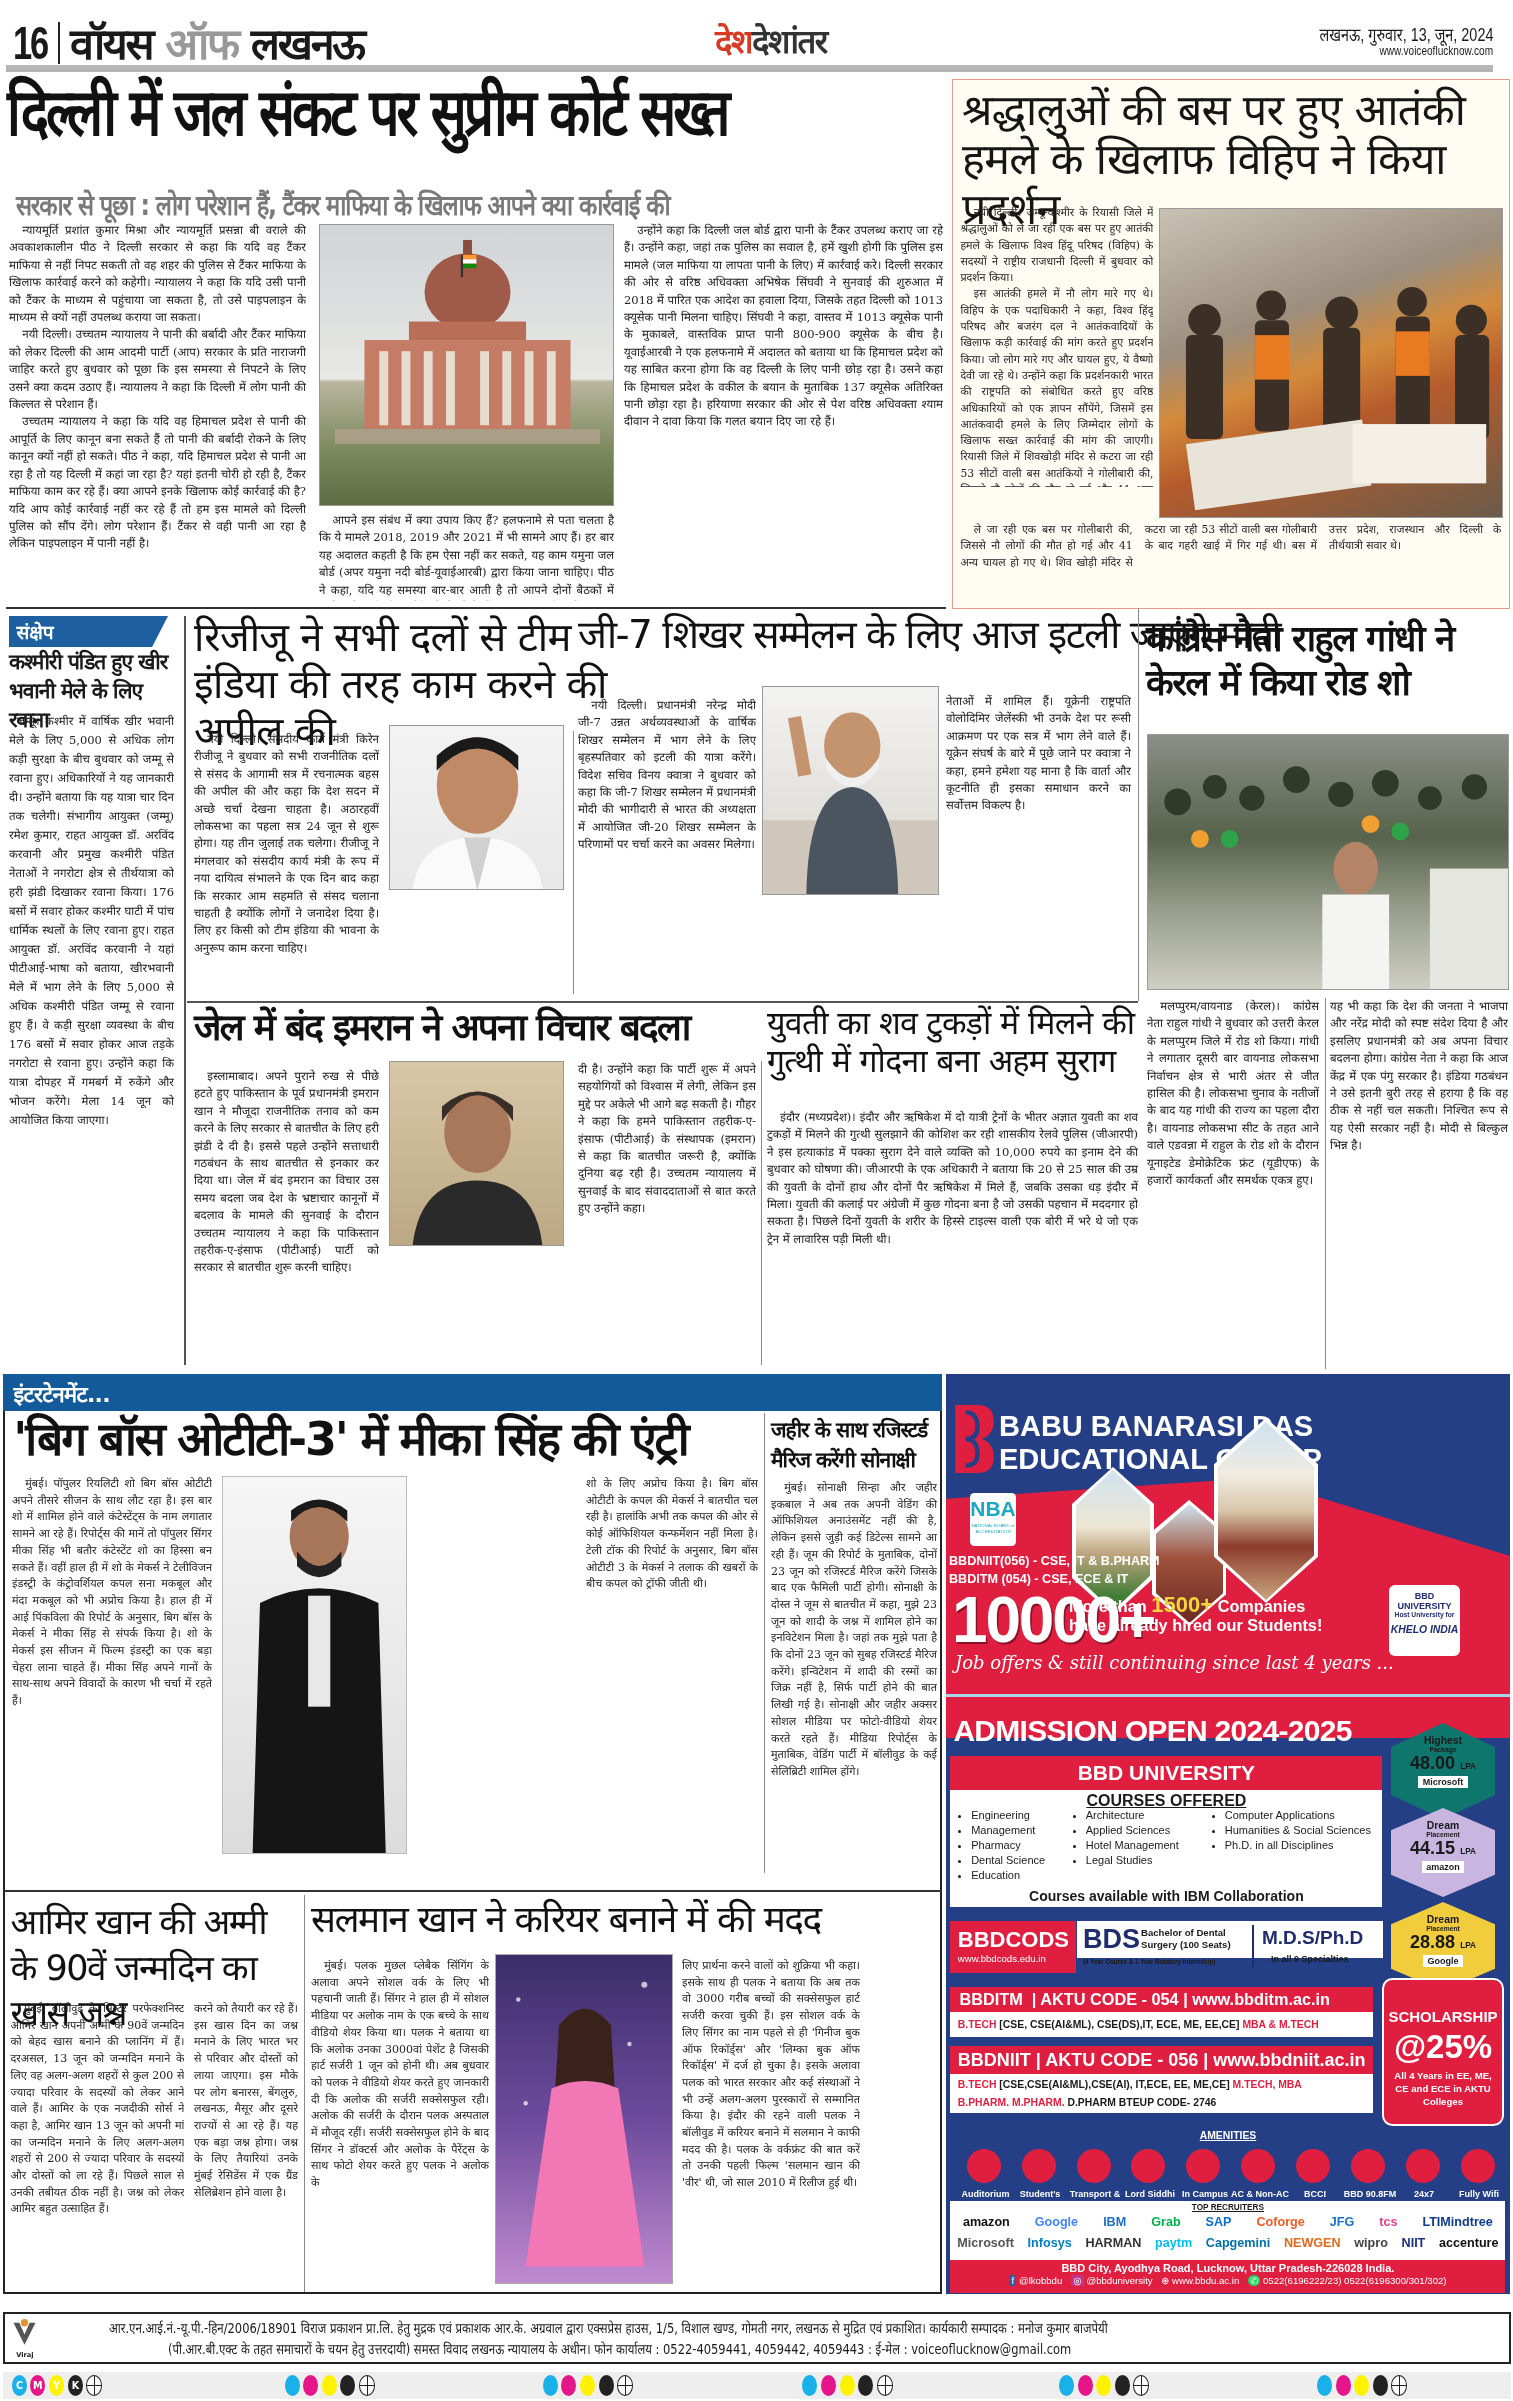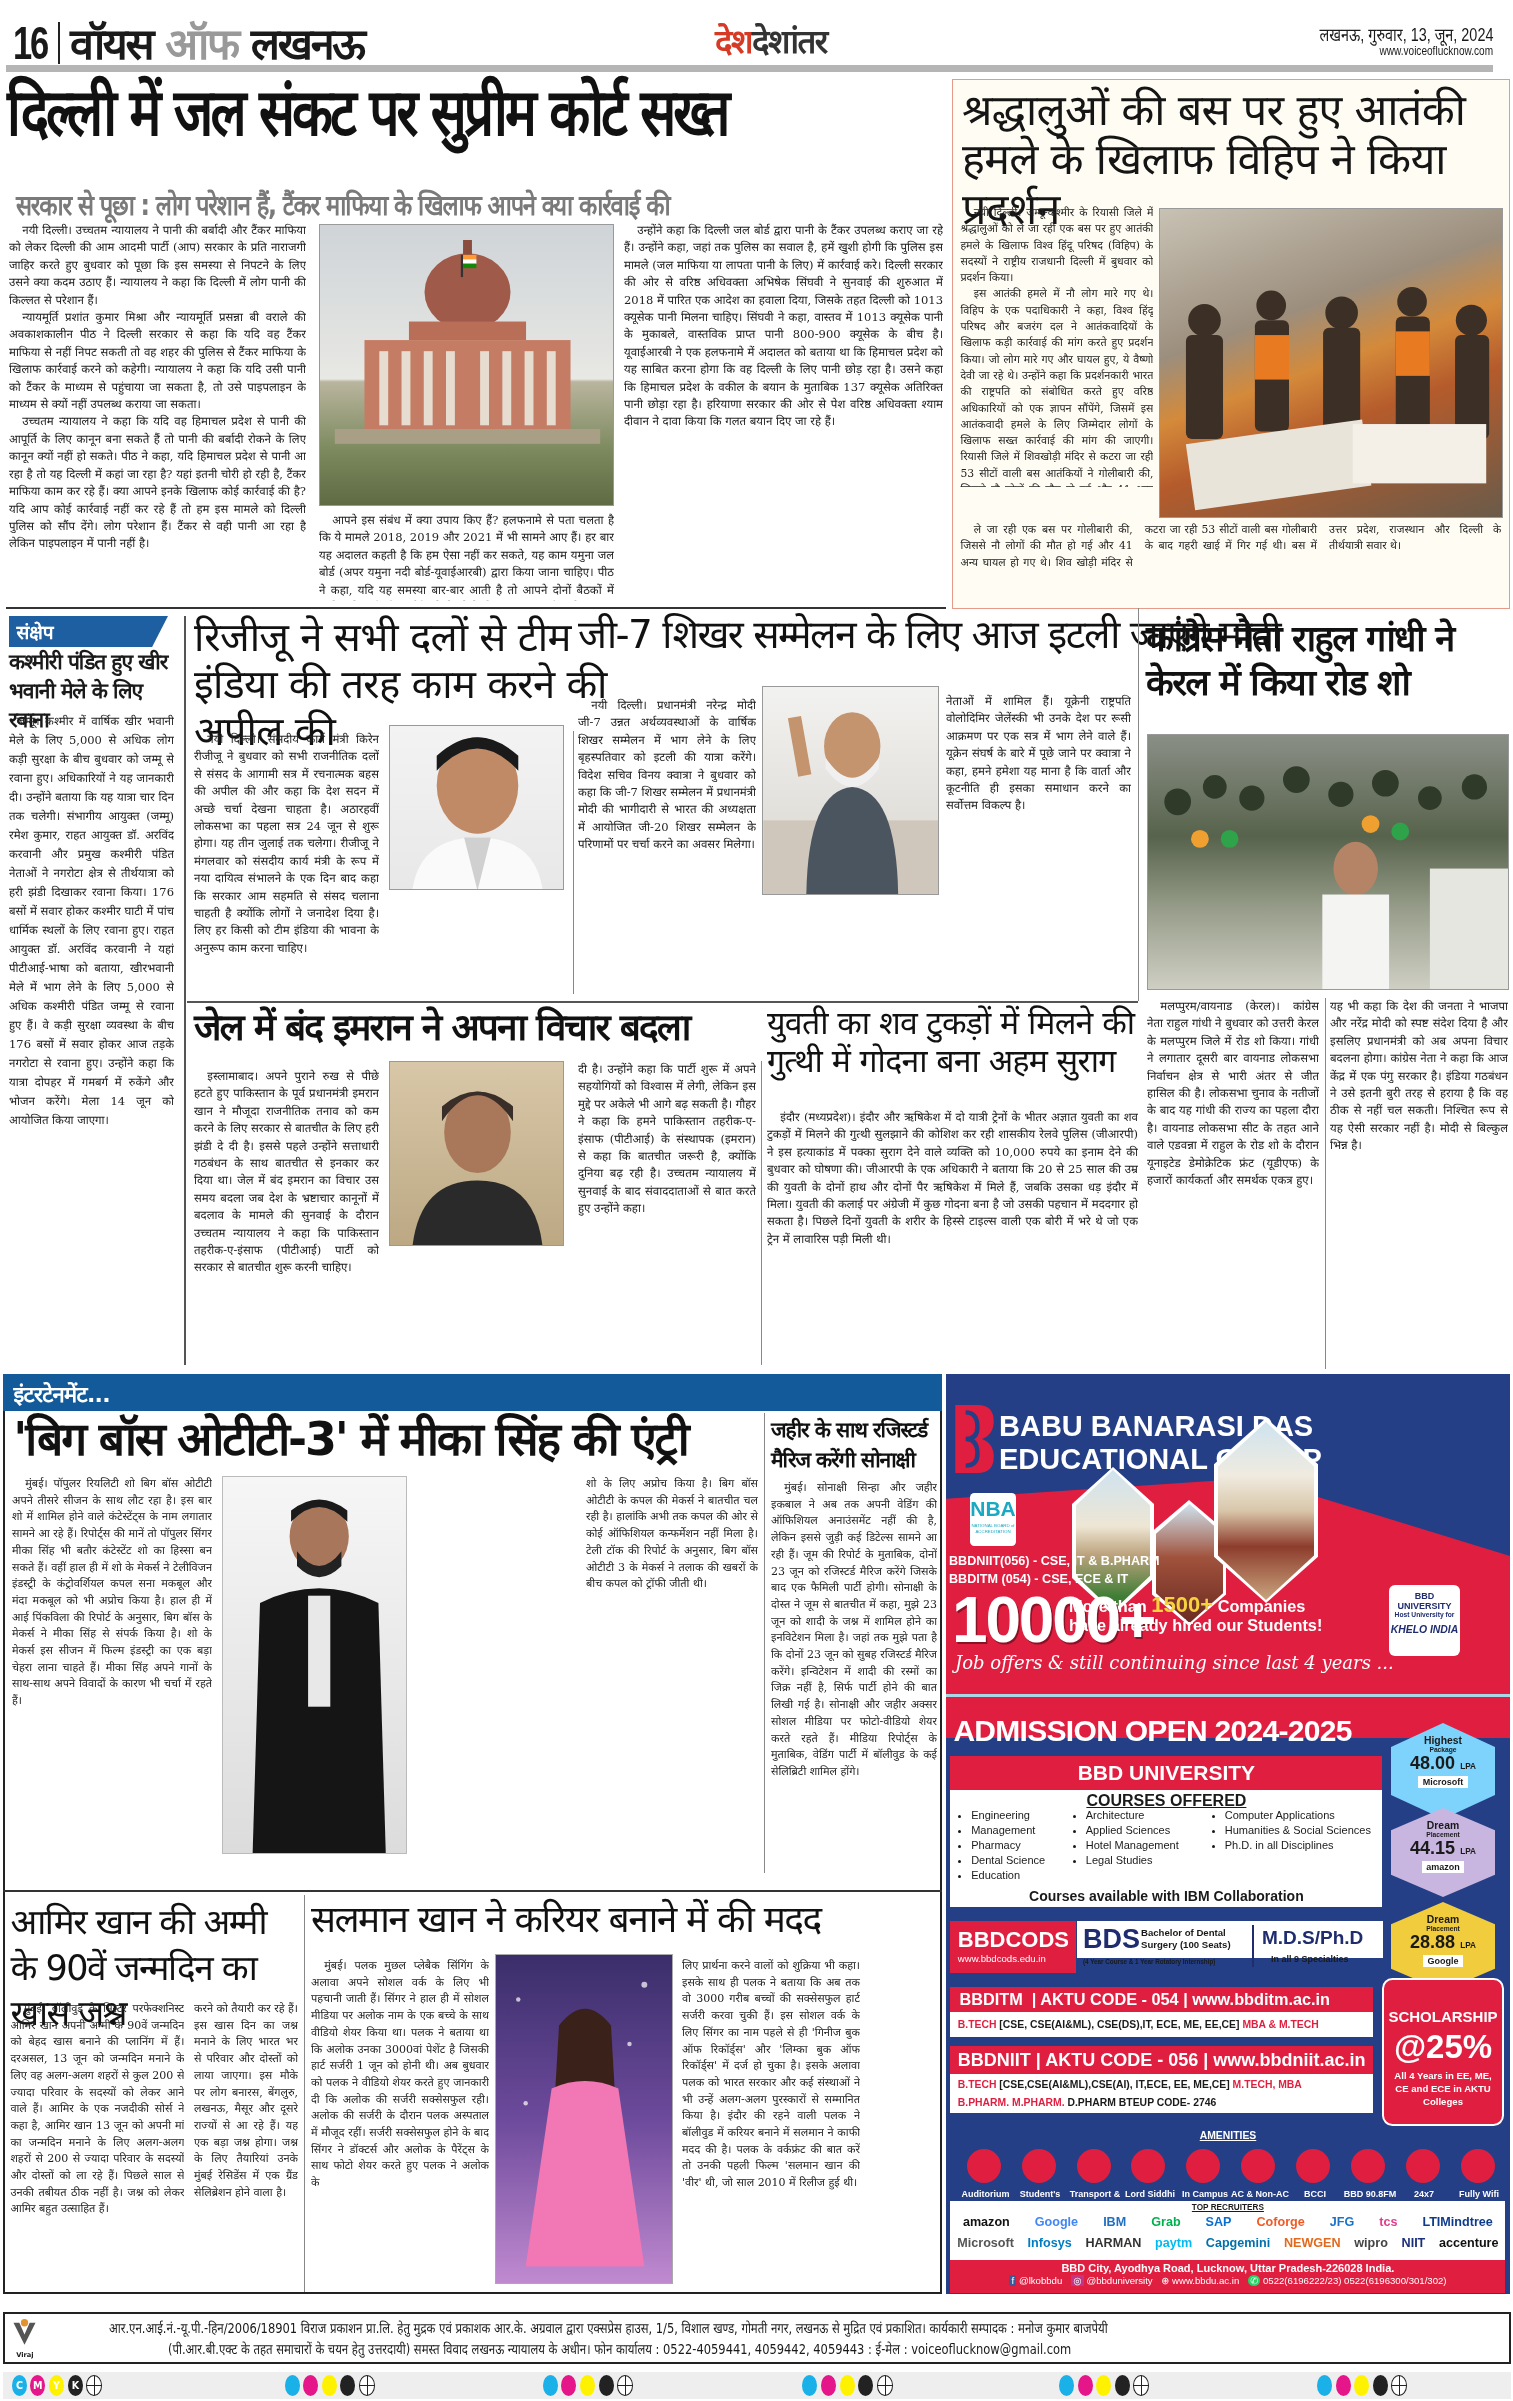--- a/index.html
+++ b/index.html
@@ -75,22 +75,22 @@
   <span class="red">देश</span><span class="dark">देशांतर</span>
 </div>
 <div class="abs" id="date-line">लखनऊ, गुरुवार, 13, जून, 2024</div>
 <div class="abs" id="website">www.voiceoflucknow.com</div>
 <div class="abs" id="mast-bar"></div>
 
 <div class="abs headline-cond" id="lead-headline">दिल्ली में जल संकट पर सुप्रीम कोर्ट सख्त</div>
 <div class="abs" id="lead-subhead">सरकार से पूछा : लोग परेशान हैं, टैंकर माफिया के खिलाफ आपने क्या कार्रवाई की</div>
 
 <div class="abs col-text" style="left:9px; top:222px; width:297px; height:378px; overflow:hidden;">
+  <p>न्यायमूर्ति प्रशांत कुमार मिश्रा और न्यायमूर्ति प्रसन्ना बी वराले की अवकाशकालीन पीठ ने दिल्ली सरकार से कहा कि यदि वह टैंकर माफिया से नहीं निपट सकती तो वह शहर की पुलिस से टैंकर माफिया के खिलाफ कार्रवाई करने को कहेगी। न्यायालय ने कहा कि यदि उसी पानी को टैंकर के माध्यम से पहुंचाया जा सकता है, तो उसे पाइपलाइन के माध्यम से क्यों नहीं उपलब्ध कराया जा सकता।</p>
   <p>नयी दिल्ली। उच्चतम न्यायालय ने पानी की बर्बादी और टैंकर माफिया को लेकर दिल्ली की आम आदमी पार्टी (आप) सरकार के प्रति नाराजगी जाहिर करते हुए बुधवार को पूछा कि इस समस्या से निपटने के लिए उसने क्या कदम उठाए हैं। न्यायालय ने कहा कि दिल्ली में लोग पानी की किल्लत से परेशान हैं।</p>
-  <p>न्यायमूर्ति प्रशांत कुमार मिश्रा और न्यायमूर्ति प्रसन्ना बी वराले की अवकाशकालीन पीठ ने दिल्ली सरकार से कहा कि यदि वह टैंकर माफिया से नहीं निपट सकती तो वह शहर की पुलिस से टैंकर माफिया के खिलाफ कार्रवाई करने को कहेगी। न्यायालय ने कहा कि यदि उसी पानी को टैंकर के माध्यम से पहुंचाया जा सकता है, तो उसे पाइपलाइन के माध्यम से क्यों नहीं उपलब्ध कराया जा सकता।</p>
   <p>उच्चतम न्यायालय ने कहा कि यदि वह हिमाचल प्रदेश से पानी की आपूर्ति के लिए कानून बना सकते हैं तो पानी की बर्बादी रोकने के लिए कानून क्यों नहीं हो सकते। पीठ ने कहा, यदि हिमाचल प्रदेश से पानी आ रहा है तो यह दिल्ली में कहां जा रहा है? यहां इतनी चोरी हो रही है, टैंकर माफिया काम कर रहे हैं। क्या आपने इनके खिलाफ कोई कार्रवाई की है? यदि आप कोई कार्रवाई नहीं कर रहे हैं तो हम इस मामले को दिल्ली पुलिस को सौंप देंगे। लोग परेशान हैं। टैंकर से वही पानी आ रहा है लेकिन पाइपलाइन में पानी नहीं है।</p>
 </div>
 
 <div class="photo" style="left:319px; top:224px; width:295px; height:282px; background: linear-gradient(#cfd4d8 0%, #e8e8e4 55%, #b9b59e 56%, #7d8a5f 80%, #5e6b43 100%);">
   <svg width="295" height="282" viewBox="0 0 398 380">
     <ellipse cx="199" cy="90" rx="58" ry="52" fill="#a05a4a"></ellipse>
     <rect x="193" y="20" width="12" height="25" fill="#8a4c3d"></rect>
     <rect x="120" y="130" width="158" height="25" fill="#b96e58"></rect>
     <rect x="60" y="155" width="278" height="120" fill="#c47d64"></rect>
     <g fill="#e6dccf">
@@ -342,21 +342,21 @@
       </ul>
     <ul id="courses-col3" class="abs" style="left:264px; top:18px; width:163px; font-size:11px; line-height:15px; list-style: disc; padding-left:10.4px;">
         <li>Computer Applications</li>
         <li>Humanities &amp; Social Sciences</li>
         <li>Ph.D. in all Disciplines</li>
       </ul>
     <div class="abs" style="left:0; top:98px; width:432px; text-align:center; font-weight:bold; font-size:14px;">Courses available with IBM Collaboration</div>
   </div>
 
   <div id="packages">
-      <div class="abs hex-v" style="left: 445px; top: 349px; width: 104px; height: 96px; background: #7dd3fc; text-align: center; color: rgb(26, 26, 26); font-weight: bold;"><div style="font-size:10.4px; margin-top:12px;">Highest</div>
+      <div class="abs hex-v" style="left: 445px; top: 349px; width: 104px; height: 96px; background: #0f766e; text-align: center; color: rgb(26, 26, 26); font-weight: bold;"><div style="font-size:10.4px; margin-top:12px;">Highest</div>
     <div style="font-size:6.7px;">Package</div>
     <div style="font-size:18px;"><span>48.00</span> <span style="font-size:8.2px;">LPA</span></div>
     <div style="display:inline-block; background:#fff; padding:0.7px 4.4px; font-size:9px;">Microsoft</div></div>
       <div class="abs hex-v" style="left: 445px; top: 434px; width: 104px; height: 89px; background: rgb(201, 182, 224); text-align: center; color: rgb(26, 26, 26); font-weight: bold;"><div style="font-size:10.4px; margin-top:12px;">Dream</div>
     <div style="font-size:6.7px;">Placement</div>
     <div style="font-size:18px;"><span>44.15</span> <span style="font-size:8.2px;">LPA</span></div>
     <div style="display:inline-block; background:#fff; padding:0.7px 4.4px; font-size:9px;">amazon</div></div>
       <div class="abs hex-v" style="left: 445px; top: 528px; width: 104px; height: 89px; background: rgb(241, 204, 60); text-align: center; color: rgb(26, 26, 26); font-weight: bold;"><div style="font-size:10.4px; margin-top:12px;">Dream</div>
     <div style="font-size:6.7px;">Placement</div>
     <div style="font-size:18px;"><span>28.88</span> <span style="font-size:8.2px;">LPA</span></div>

